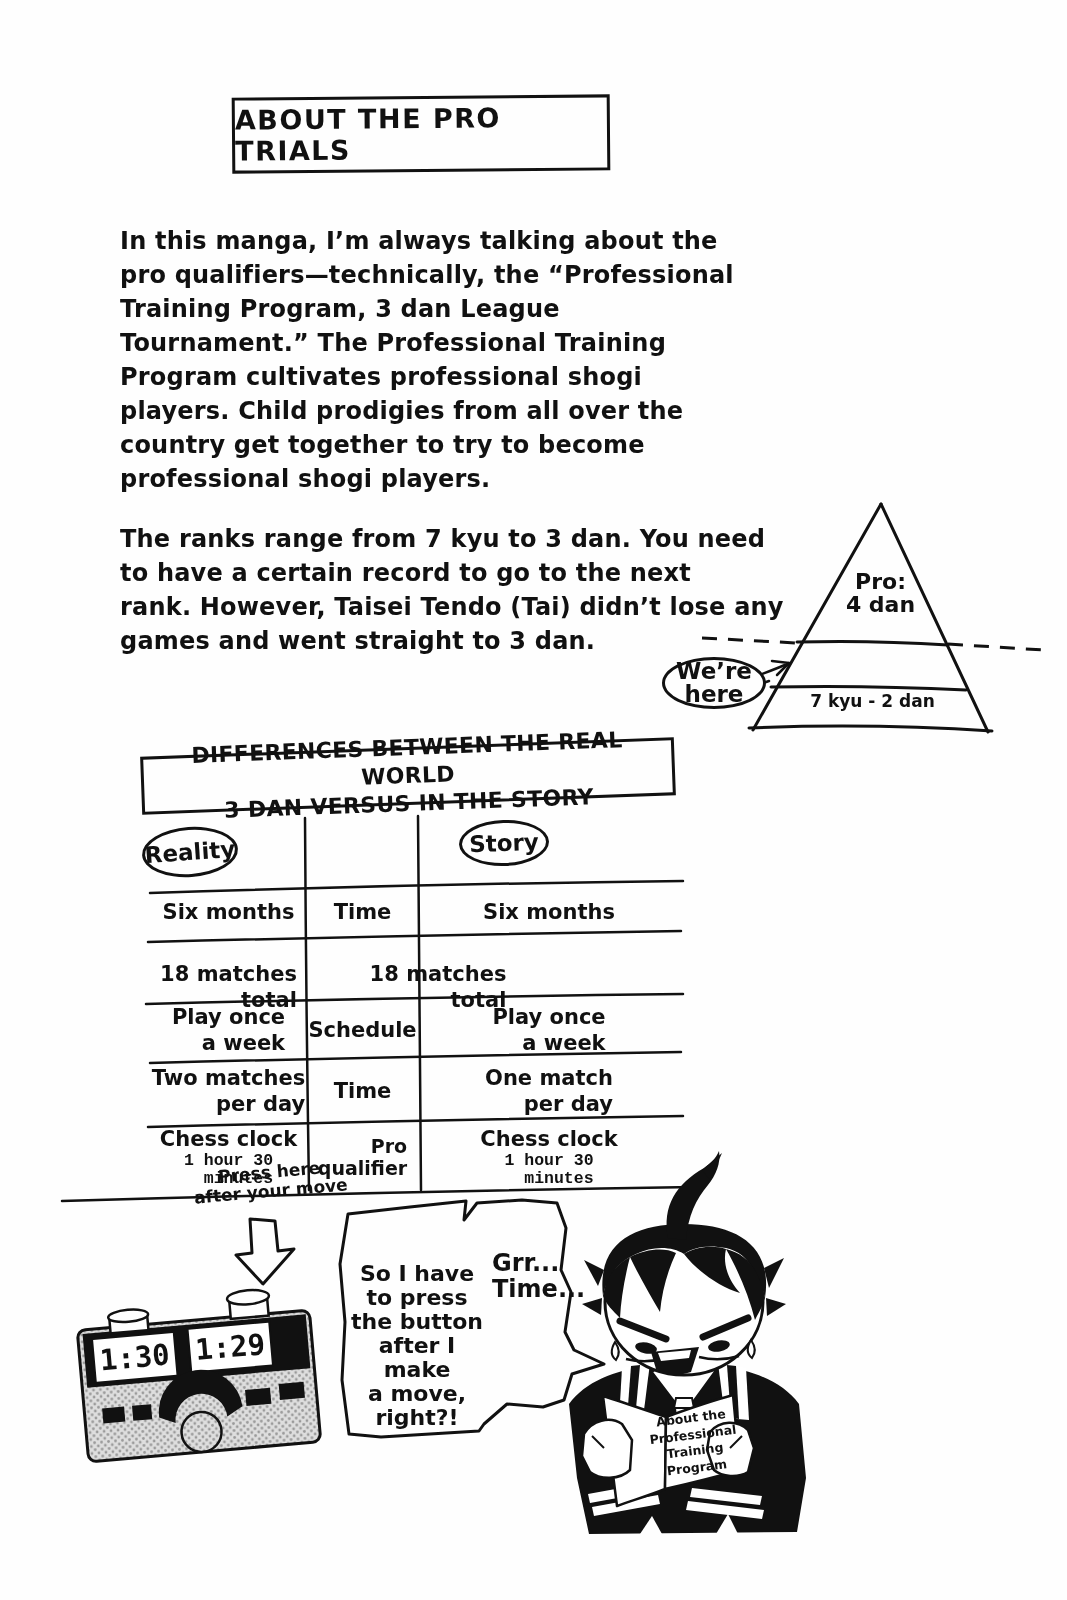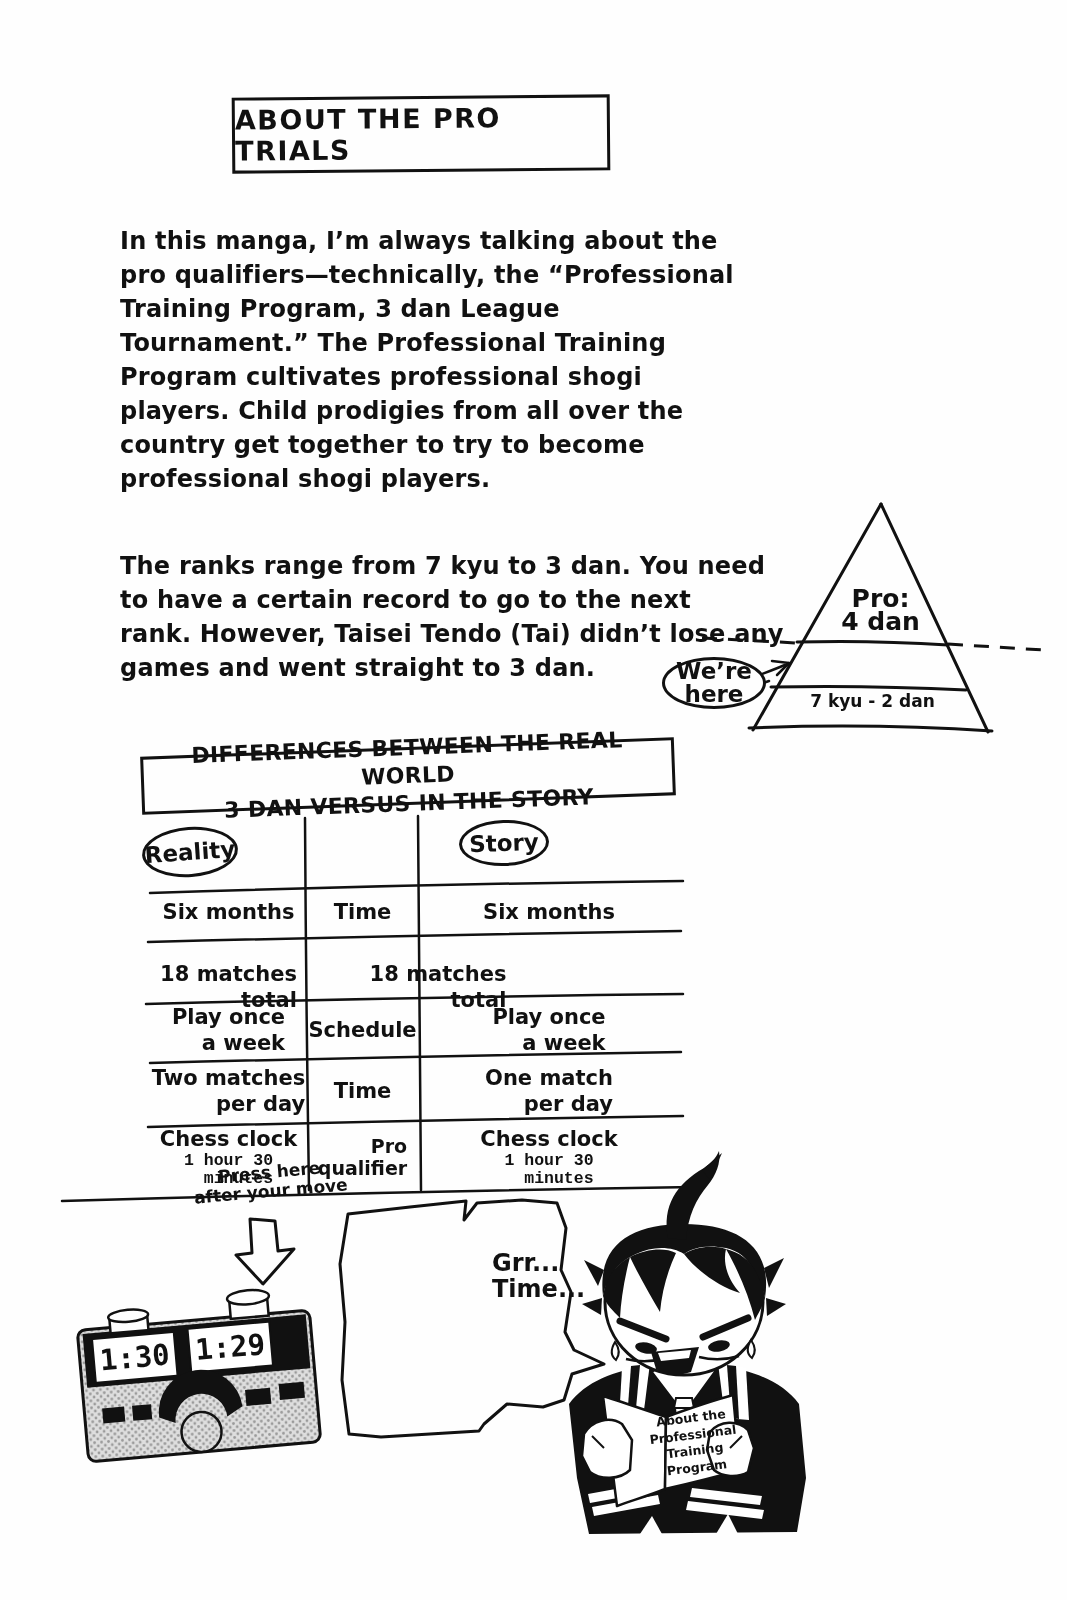--- a/index.html
+++ b/index.html
@@ -7,23 +7,23 @@
         font-family:"DejaVu Sans","Liberation Sans",sans-serif;color:#111;font-weight:bold;}
   .abs{position:absolute;}
   .pre{white-space:pre-line;}
   .art{position:absolute;left:0;top:0;width:1067px;height:1600px;z-index:1;}
   .txt{z-index:2;}
   .box{box-sizing:border-box;border:3.5px solid #111;display:flex;align-items:center;justify-content:center;background:#fefefe;}
   .title-box{left:232px;top:96px;width:378px;height:76px;transform:rotate(-0.5deg);}
   .title-box span{font-size:27px;letter-spacing:1.5px;}
   .para{font-size:24px;line-height:34px;letter-spacing:0.2px;}
   #p1{left:120px;top:224px;width:640px;}
-  #p2{left:120px;top:522px;width:700px;margin-top:27px;}
+  #p2{left:120px;top:522px;width:700px;}
   .pyr-label{text-align:center;}
-  #pyr-top{left:818px;top:587px;width:125px;font-size:25px;line-height:23px;}
+  #pyr-top{left:818px;top:570px;width:125px;font-size:22px;line-height:23px;}
   #pyr-mid{left:776px;top:647px;width:190px;font-size:16.5px;line-height:18.5px;}
   #pyr-bot{left:775px;top:691px;width:195px;font-size:17px;}
   .ellipse{box-sizing:border-box;border:3px solid #111;border-radius:50%;display:flex;align-items:center;justify-content:center;background:#fefefe;text-align:center;}
   #were-here{left:662px;top:657px;width:104px;height:52px;font-size:23px;line-height:23px;}
   .ttl-box{left:141px;top:747px;width:534px;height:58px;transform:rotate(-2.1deg);text-align:center;font-size:22px;line-height:28px;letter-spacing:0.3px;}
   #reality{left:142px;top:827px;width:96px;height:50px;font-size:23px;transform:rotate(-4deg);}
   #story{left:459px;top:820px;width:90px;height:46px;font-size:23px;transform:rotate(-2deg);}
   .trow{position:absolute;left:150px;width:530px;display:flex;align-items:center;text-align:right;z-index:2;}
   .cell{display:flex;flex-direction:column;align-items:center;justify-content:center;font-size:21px;line-height:26px;}
   .c1{width:157px;} .c2{width:111px;} .c3{width:262px;}
@@ -219,19 +219,25 @@
       <span class="pre detail">1 hour 30
 minutes</span>
     </div>
   </div>
 
   <div class="abs pre txt" id="press-note">Press here
 after your move</div>
 
   <div class="abs pre txt" id="grumble">Grr...
 Time...</div>
+  <div class="abs pre txt" id="question">So I have
+to press
+the button
+after I make
+a move,
+right?!</div>
 
   <div class="abs pre txt" id="booklet-text">About the
 Professional
 Training
 Program</div>
 
 </div>
 
 </body></html>

